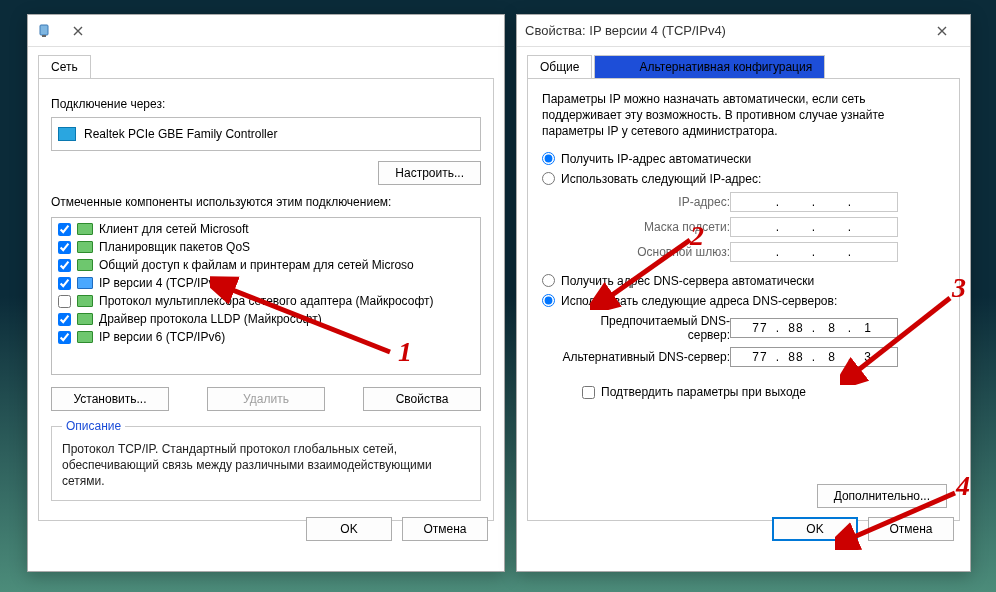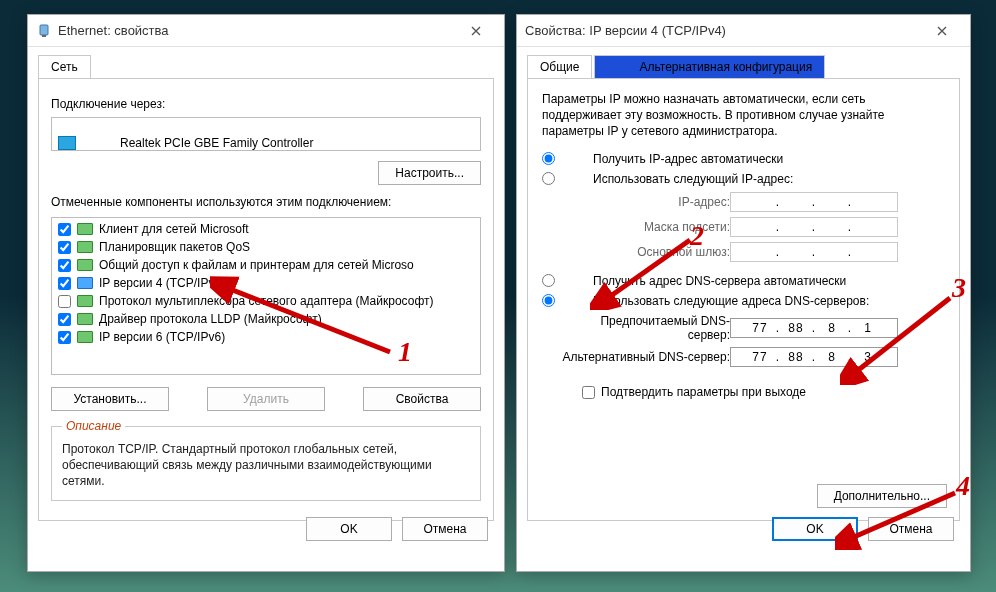--- a/index.html
+++ b/index.html
@@ -33,21 +33,21 @@
   }
   .tab.inactive { background:#1d4ed8;padding-left:44px; }
   .tab-panel {
     border:1px solid #c9c9c9; border-top:none;
     padding:12px; height: calc(100% - 24px);
     position:relative;
   }
   .field-label { margin: 6px 0; }
   .adapter-box {
     border:1px solid #bcbcbc; background:#fff; height:34px;
-    display:flex; align-items:flex-end; padding:0 6px; margin:4px 0 10px 0;gap:36px;
+    display:flex; align-items:center; padding:0 6px; margin:4px 0 10px 0;
   }
   .adapter-icon { width:18px; height:14px; background:#2aa6e0; border:1px solid #0978b0; margin-right:8px; }
   .btn {
     border:1px solid #adadad; background:#fdfdfd; padding:4px 16px;
     min-width:80px; text-align:center; cursor:default;
   }
   .btn.default { border:1px solid #0078d7; box-shadow: inset 0 0 0 1px #0078d7; }
   .btn.disabled { color:#a0a0a0; }
   .row-right { display:flex; justify-content:flex-end; margin:6px 0 10px 0; }
   .component-list {
@@ -56,28 +56,28 @@
   }
   .comp-item { display:flex; align-items:center; padding:2px 0; white-space:nowrap; }
   .comp-item input[type=checkbox] { margin:0 6px 0 4px; }
   .net-icon { width:16px; height:12px; background:#6ec76e; border:1px solid #2e8b2e; margin-right:6px; border-radius:1px; }
   .net-icon.blue { background:#4aa8ff; border-color:#1f6cc0; }
   .btn-row3 { display:flex; gap:38px; margin:12px 0 8px 0; }
   .btn-row3 .btn { flex:1; }
   fieldset.group {
     border:1px solid #c9c9c9; margin:4px 0; padding:8px 10px 10px 10px;
   }
-  fieldset.group > legend { padding:0 4px; color:#c2410c;font-style:italic; }
+  fieldset.group > legend { padding:0 4px; color:#1d4ed8; }
   .desc { line-height:1.35; color:#222; }
   .dialog-footer {
     position:absolute; right:16px; bottom:30px; display:flex; gap:10px;
   }
   
   .info-text { margin:0 2px 12px 2px; line-height:1.35; }
-  .radio-line { display:flex; align-items:center; margin:6px 0;gap:32px; }
+  .radio-line { display:flex; align-items:center; margin:6px 0; }
   .radio-line input { margin:0 6px 0 2px; }
   .kv-row { display:flex; align-items:center; margin:5px 0 5px 20px; }
   .kv-row .k { width:170px; color:#666;text-align:right; }
   .kv-row.enabled .k { color:#000; }
   .ip-input {
     border:1px solid #999; width:168px; height:20px; background:#fff;
     display:flex; align-items:center; justify-content:center;
     font-family: Consolas, "Courier New", monospace; letter-spacing:1px;
   }
   .ip-input.disabled { background:#fff; border-color:#c9c9c9; }
@@ -96,21 +96,20 @@
 </style>
 </head>
 <body>
 
 <div class="window win-left">
   <div class="titlebar">
     <svg class="win-icon" viewBox="0 0 16 16">
         <rect x="4" y="2" width="8" height="10" rx="1" fill="#7fb6e1" stroke="#3b79b5"></rect>
         <rect x="6" y="12" width="4" height="2" fill="#666"></rect>
       </svg>
-    <div class="title">Ethernet: свойства</div>
     <div class="close-btn">
       <svg width="10" height="10" viewBox="0 0 10 10">
           <path d="M1 1 L9 9 M9 1 L1 9" stroke="#555" stroke-width="1.4"></path>
         </svg>
     </div>
   </div>
 
   <div class="body-area">
     <div class="tabs">
       <div class="tab">Сеть</div>

